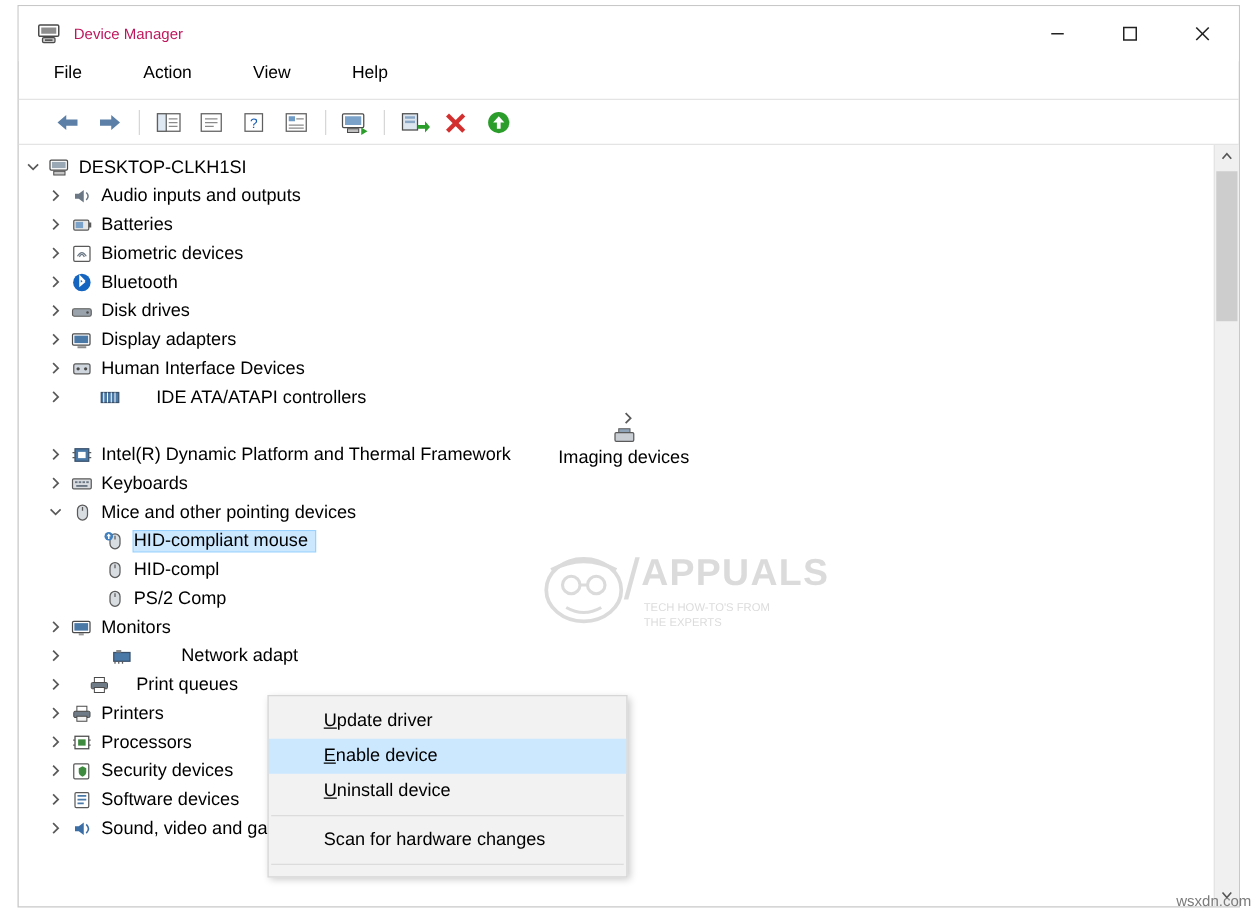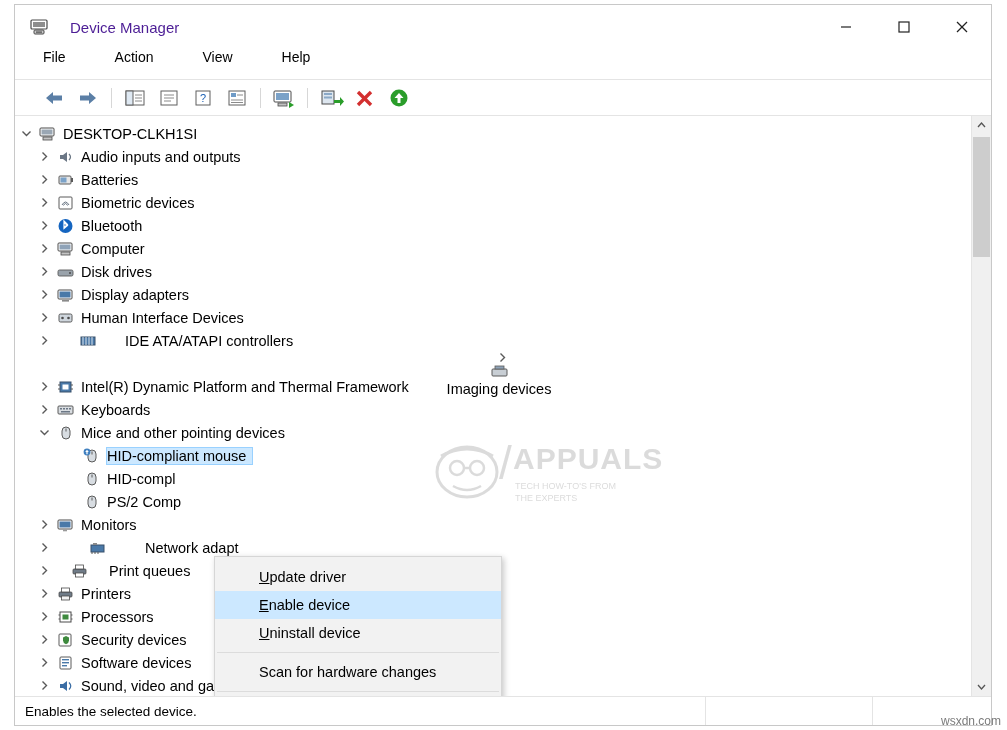--- a/index.html
+++ b/index.html
@@ -32,23 +32,23 @@
     background: #ffffff;
     flex: none;
     position: relative;
   }
   .titlebar .app-icon {
     margin-left: 14px;
     width: 20px; height: 20px;
     position: relative;
   }
   .titlebar .title {
-    margin-left: 21px;
-    font-size: 15px;
-    color: #4c1d95;
+    margin-left: 10px;
+    font-size: 12px;
+    color: #be185d;
   }
   .winbtns {
     position: absolute;
     right: 0; top: 0;
     height: 44px;
     display: flex;
   }
   .winbtn {
     width: 58px; height: 44px;
     display: flex; align-items: center; justify-content: center;
@@ -437,35 +437,20 @@
             <div class="label">Bluetooth</div>
           </div>
           <div class="row" style="padding-left: 18px;">
             <div class="chev">
               <svg width="11" height="11" viewBox="0 0 11 11">
                 <path d="M3.5 1.5 L7.5 5.5 L3.5 9.5" fill="none" stroke="#5a5a5a" stroke-width="1.4"></path>
               </svg>
             </div>
             <div class="ico">
               <svg width="18" height="16" viewBox="0 0 18 16">
-                <rect x="1" y="2" width="14" height="8" rx="1" fill="#ffffff" stroke="#4a4a4a" stroke-width="1"></rect>
-                <rect x="2.5" y="3.5" width="11" height="5" fill="#8fa3b8"></rect>
-                <rect x="4" y="11" width="9" height="3" fill="#c4c4c4" stroke="#4a4a4a" stroke-width="0.8"></rect>
-              </svg>
-            </div>
-            <div class="label">Computer</div>
-          </div>
-          <div class="row" style="padding-left: 18px;">
-            <div class="chev">
-              <svg width="11" height="11" viewBox="0 0 11 11">
-                <path d="M3.5 1.5 L7.5 5.5 L3.5 9.5" fill="none" stroke="#5a5a5a" stroke-width="1.4"></path>
-              </svg>
-            </div>
-            <div class="ico">
-              <svg width="18" height="16" viewBox="0 0 18 16">
                 <rect x="1" y="6" width="15" height="6" rx="1.5" fill="#9aa3ab" stroke="#5a5a5a" stroke-width="0.9"></rect>
                 <circle cx="13" cy="9" r="1" fill="#4a4a4a"></circle>
               </svg>
             </div>
             <div class="label">Disk drives</div>
           </div>
           <div class="row" style="padding-left: 18px;">
             <div class="chev">
               <svg width="11" height="11" viewBox="0 0 11 11">
                 <path d="M3.5 1.5 L7.5 5.5 L3.5 9.5" fill="none" stroke="#5a5a5a" stroke-width="1.4"></path>
@@ -780,20 +765,15 @@
       </div>
       <div class="ctxsep"></div>
       <div class="ctxitem">
         <span>Scan for hardware changes</span>
       </div>
       <div class="ctxsep"></div>
 
     </div>
   </div>
 
-  <div class="statusbar">
-    <div class="status-text">Enables the selected device.</div>
-    <div class="status-cell"></div>
-    <div class="status-cell small"></div>
-  </div>
 </div>
 
 <div class="corner-mark">wsxdn.com</div>
 
 </body></html>

